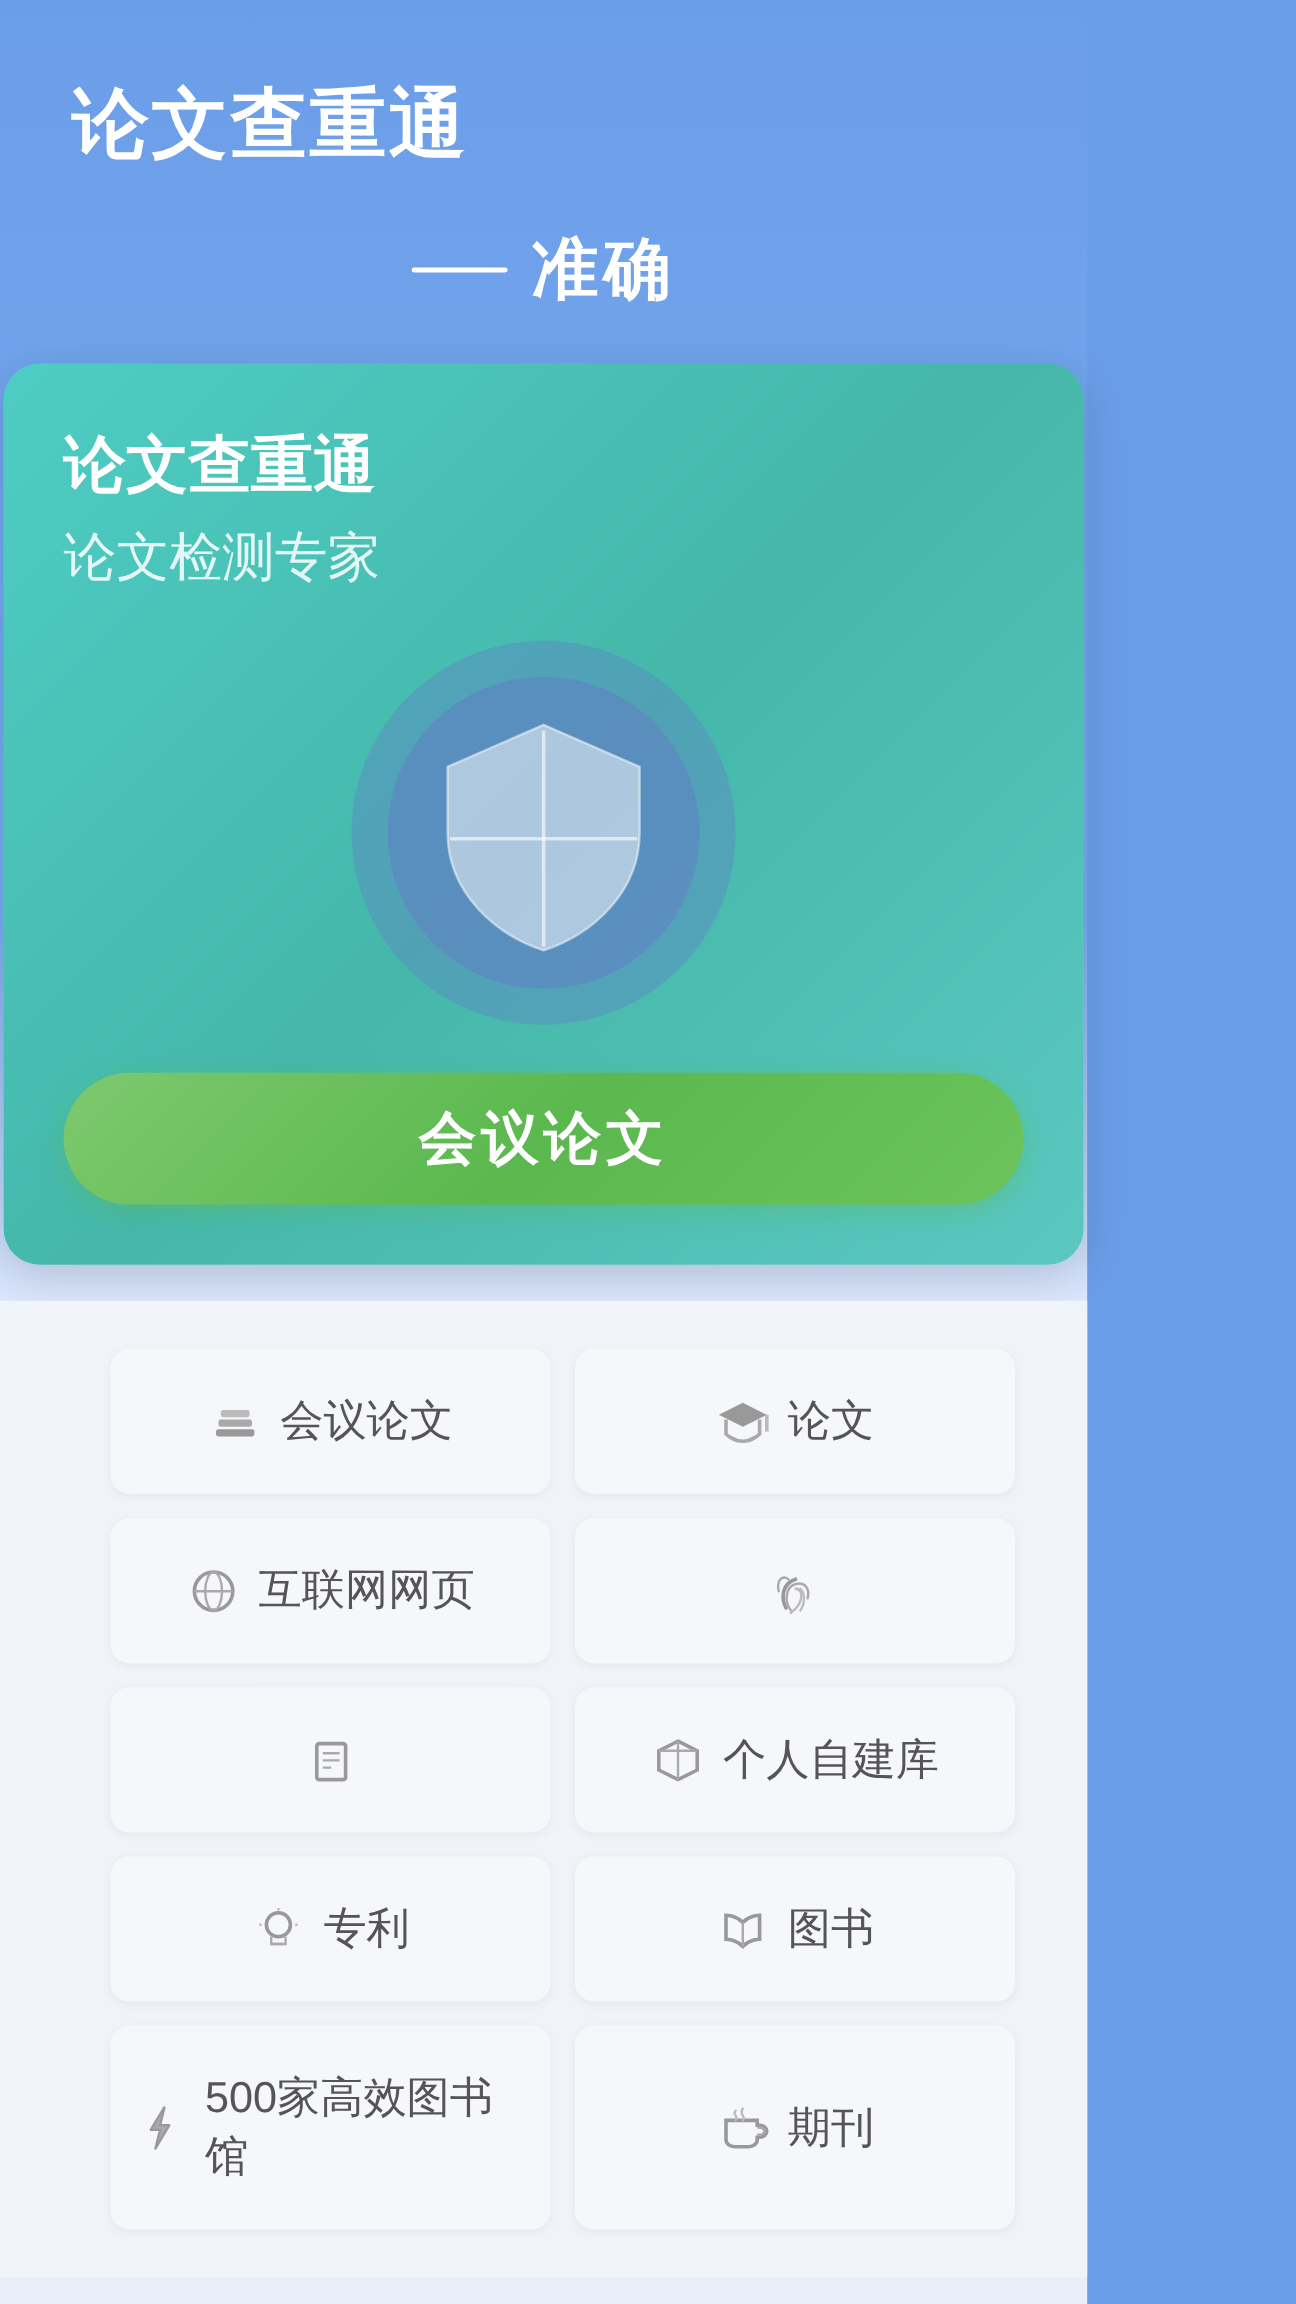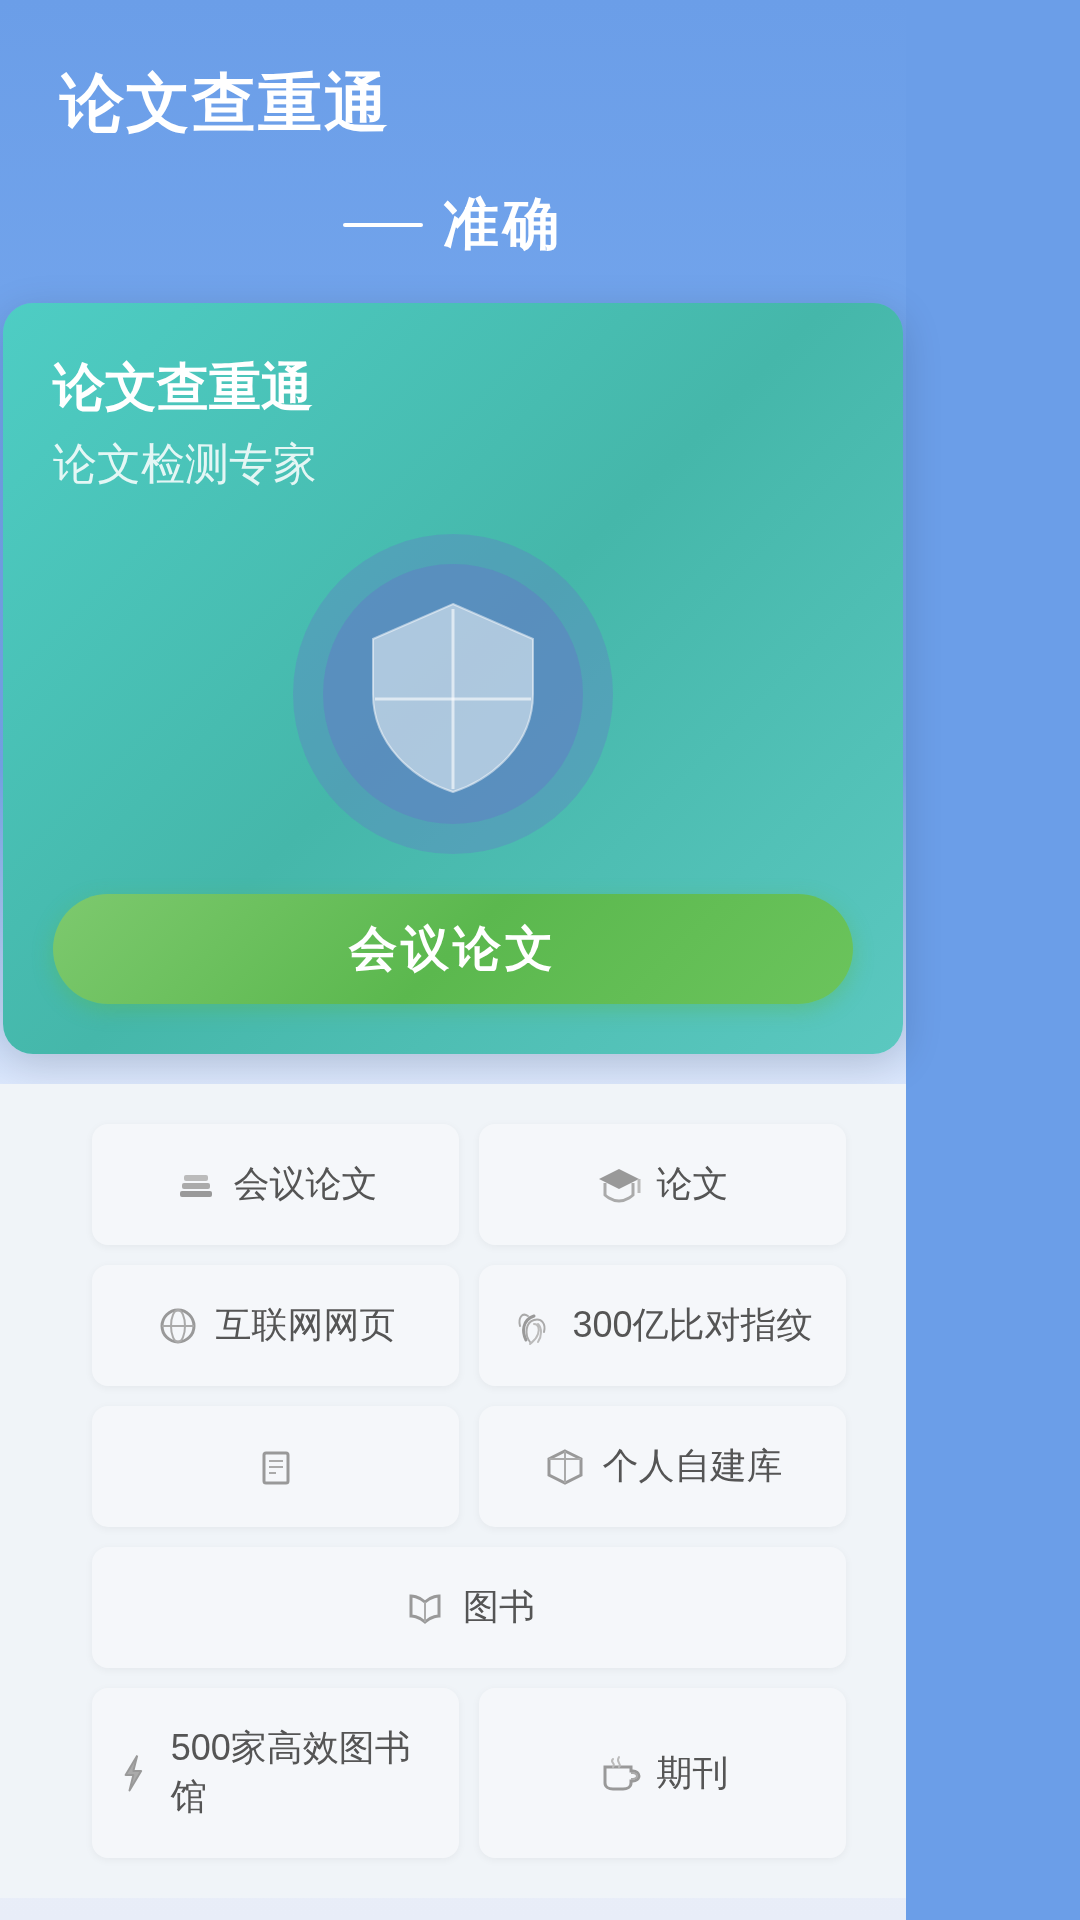--- a/index.html
+++ b/index.html
@@ -244,21 +244,20 @@
         <span>互联网网页</span>
       </div>
       <div class="feature-item feature-item-wide">
         <svg class="icon-svg" viewBox="0 0 44 44" fill="none" xmlns="http://www.w3.org/2000/svg">
           <path d="M14 36 C10 28 10 16 22 12" stroke="#999" stroke-width="3" fill="none" stroke-linecap="round"></path>
           <path d="M18 38 C12 30 14 18 22 16 C30 14 34 20 32 28" stroke="#aaa" stroke-width="2" fill="none" stroke-linecap="round"></path>
           <path d="M22 20 C26 20 28 24 26 30 C24 36 20 38 18 40" stroke="#bbb" stroke-width="2" fill="none" stroke-linecap="round"></path>
           <path d="M26 38 C30 32 30 24 26 20" stroke="#bbb" stroke-width="2" fill="none" stroke-linecap="round"></path>
           <path d="M16 12 C10 8 6 14 8 22" stroke="#aaa" stroke-width="2" fill="none" stroke-linecap="round"></path>
         </svg>
-        <span>300亿比对指纹</span>
       </div>
     </div>
 
     <div class="feature-row">
       <div class="feature-item feature-item-wide">
         <svg class="icon-svg" viewBox="0 0 44 44" fill="none" xmlns="http://www.w3.org/2000/svg">
           <rect x="10" y="8" width="24" height="30" rx="2" stroke="#999" stroke-width="3"></rect>
           <line x1="15" y1="16" x2="29" y2="16" stroke="#aaa" stroke-width="2"></line>
           <line x1="15" y1="22" x2="29" y2="22" stroke="#aaa" stroke-width="2"></line>
           <line x1="15" y1="28" x2="22" y2="28" stroke="#aaa" stroke-width="2"></line>
@@ -270,20 +269,31 @@
           <line x1="22" y1="6" x2="22" y2="38" stroke="#aaa" stroke-width="2"></line>
           <line x1="6" y1="14" x2="38" y2="14" stroke="#aaa" stroke-width="2"></line>
         </svg>
         <span>个人自建库</span>
       </div>
     </div>
 
     <div class="feature-row">
       <div class="feature-item feature-item-narrow">
         <svg class="icon-svg" viewBox="0 0 44 44" fill="none" xmlns="http://www.w3.org/2000/svg">
+          <circle cx="22" cy="18" r="10" stroke="#999" stroke-width="3" fill="none"></circle>
+          <path d="M16 28 L16 34 L28 34 L28 28" stroke="#aaa" stroke-width="2" fill="none"></path>
+          <line x1="18" y1="34" x2="26" y2="34" stroke="#aaa" stroke-width="2"></line>
+          <line x1="22" y1="6" x2="22" y2="4" stroke="#bbb" stroke-width="2"></line>
+          <line x1="36" y1="18" x2="38" y2="18" stroke="#bbb" stroke-width="2"></line>
+          <line x1="6" y1="18" x2="8" y2="18" stroke="#bbb" stroke-width="2"></line>
+        </svg>
+        <span>专利</span>
+      </div>
+      <div class="feature-item feature-item-narrow">
+        <svg class="icon-svg" viewBox="0 0 44 44" fill="none" xmlns="http://www.w3.org/2000/svg">
           <path d="M22 36 C16 30 8 30 8 30 L8 10 C8 10 16 10 22 16 C28 10 36 10 36 10 L36 30 C36 30 28 30 22 36 Z" stroke="#999" stroke-width="3" fill="none"></path>
           <line x1="22" y1="16" x2="22" y2="36" stroke="#aaa" stroke-width="2"></line>
         </svg>
         <span>图书</span>
       </div>
     </div>
 
     <div class="feature-row">
       <div class="feature-item feature-item-narrow">
         <svg class="icon-svg" viewBox="0 0 44 44" fill="none" xmlns="http://www.w3.org/2000/svg">

